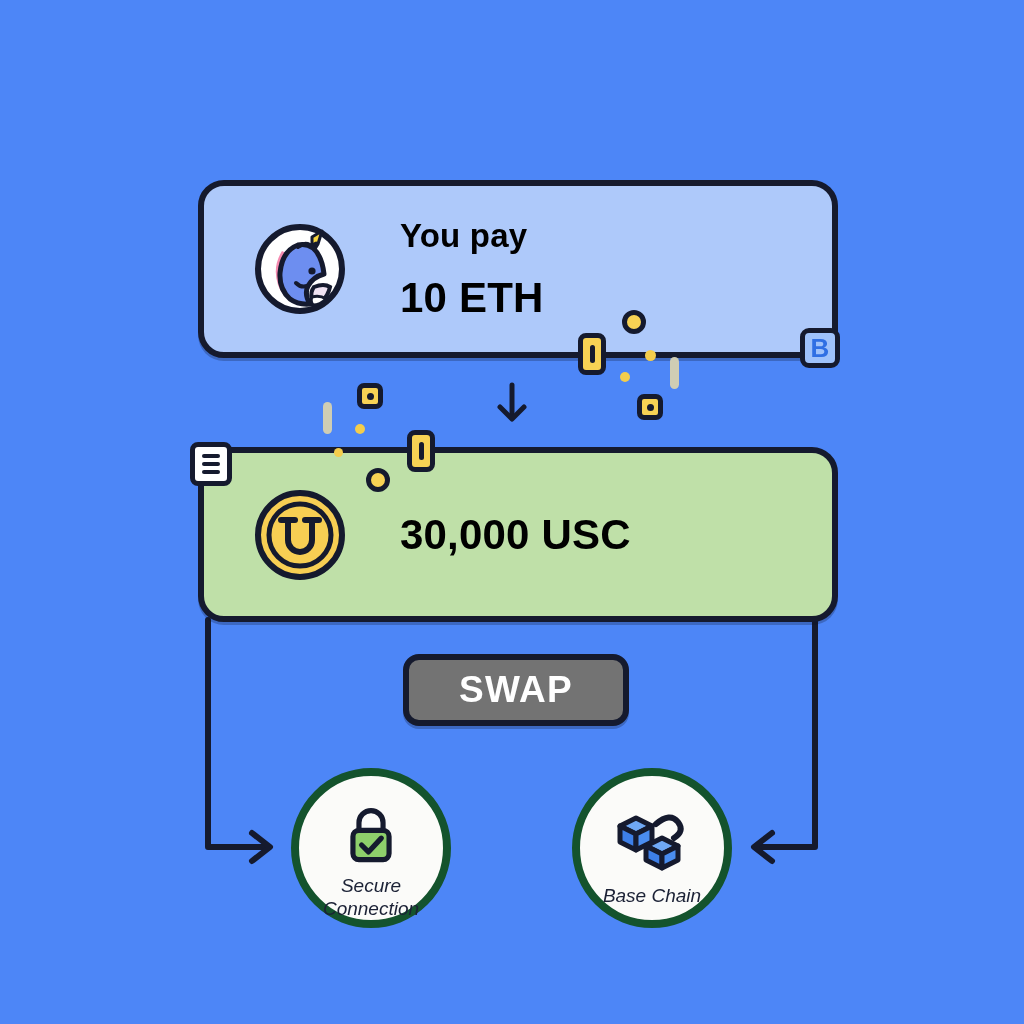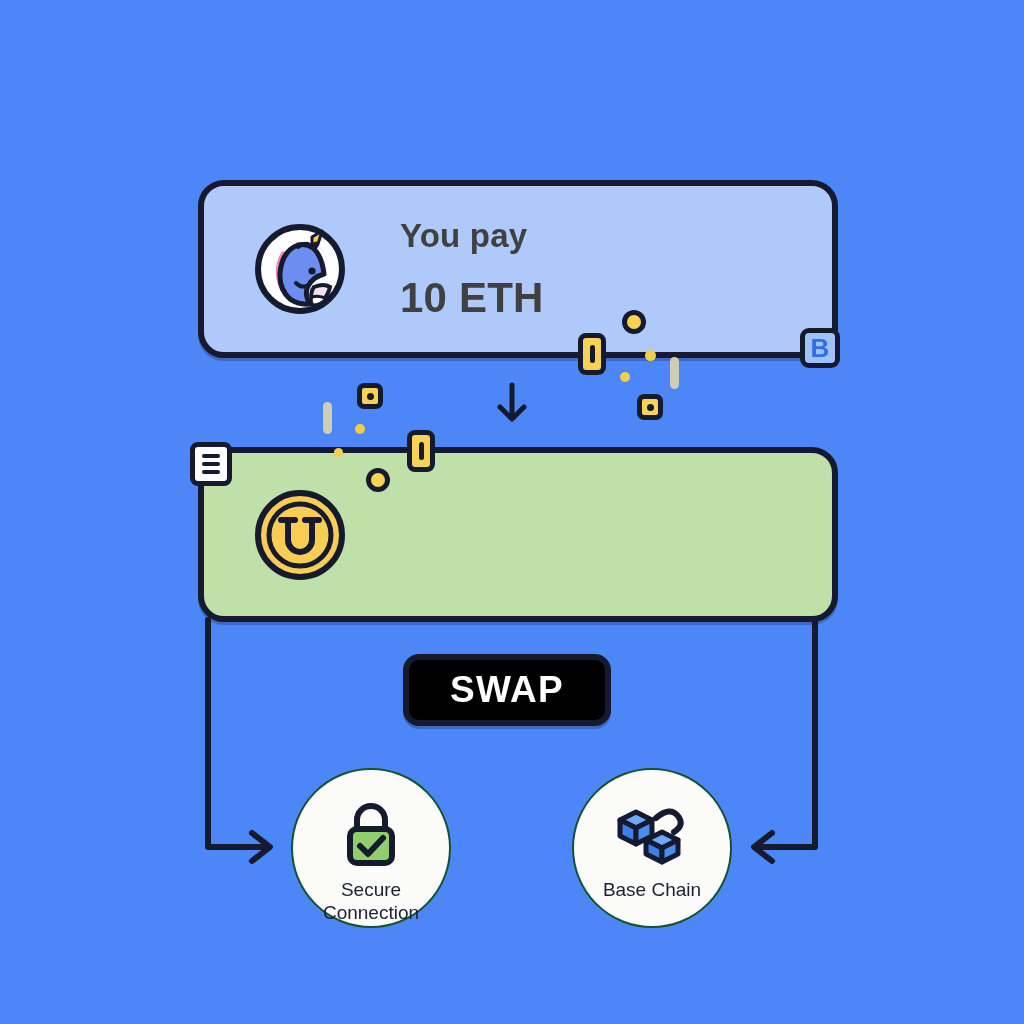--- a/index.html
+++ b/index.html
@@ -42,21 +42,21 @@
     width: 640px;
     height: 175px;
     background: #bfe0a8;
   }
 
   .card-text {
     position: absolute;
     left: 196px;
     top: 50%;
     transform: translateY(-50%);
-    color: #404040;
+    color: #000000;
     line-height: 1.0;
   }
   .card-label {
     font-size: 33px;
     font-weight: 600;
     letter-spacing: 0.2px;
     margin-bottom: 25px;
     white-space: nowrap;
   }
   .card-amount {
@@ -127,52 +127,53 @@
     top: 381px;
     width: 38px;
     height: 44px;
   }
 
   
   .swap-button {
     position: absolute;
     left: 403px;
     top: 654px;
-    width: 208px;
+    width: 226px;
     height: 72px;
     box-sizing: border-box;
     border: 6px solid #151a2e;
     border-radius: 16px;
-    background: #000000;
+    background: #737373;
     color: #ffffff;
     font-size: 37px;
     font-weight: 700;
     letter-spacing: 1.2px;
     display: flex;
     align-items: center;
     justify-content: center;
     cursor: pointer;
     box-shadow: 0 3px 0 rgba(10,15,35,0.25);
     text-align: center;
   }
 
   
   .badge-circle {
     position: absolute;
     width: 160px;
     height: 160px;
     box-sizing: border-box;
-    border: 2px solid #14532d;
+    border: 8px solid #14532d;
     border-radius: 50%;
     background: #fbfbf9;
     display: flex;
     flex-direction: column;
     align-items: center;
     justify-content: flex-start;
     padding-top: 26px;
+    font-style: italic;
   }
   .badge-secure { left: 291px; top: 768px; }
   .badge-chain  { left: 572px; top: 768px; align-items: center; }
   .badge-caption {
     margin-top: 8px;
     text-align: center;
     color: #1b2135;
     font-size: 19px;
     font-weight: 500;
     line-height: 1.22;
@@ -275,20 +276,21 @@
 
   <div class="swap-card card-receive">
     <svg class="token-icon" width="96" height="96" viewBox="0 0 96 96">
       <circle cx="48" cy="48" r="42" fill="#f7ce53" stroke="#151a2e" stroke-width="6"></circle>
       <circle cx="48" cy="48" r="31" fill="none" stroke="#151a2e" stroke-width="5"></circle>
       <path d="M36 33 v20 a12 12 0 0 0 24 0 v-20" fill="none" stroke="#151a2e" stroke-width="6" stroke-linecap="round"></path>
       <line x1="29" y1="33" x2="43" y2="33" stroke="#151a2e" stroke-width="6" stroke-linecap="round"></line>
       <line x1="53" y1="33" x2="67" y2="33" stroke="#151a2e" stroke-width="6" stroke-linecap="round"></line>
     </svg>
     <div class="card-text">
+      <div class="card-amount">30,000 USC</div>
     </div>
   </div>
 
   <div class="list-chip">
     <i></i>
     <i></i>
     <i></i>
   </div>
 
   <div class="swap-button">

